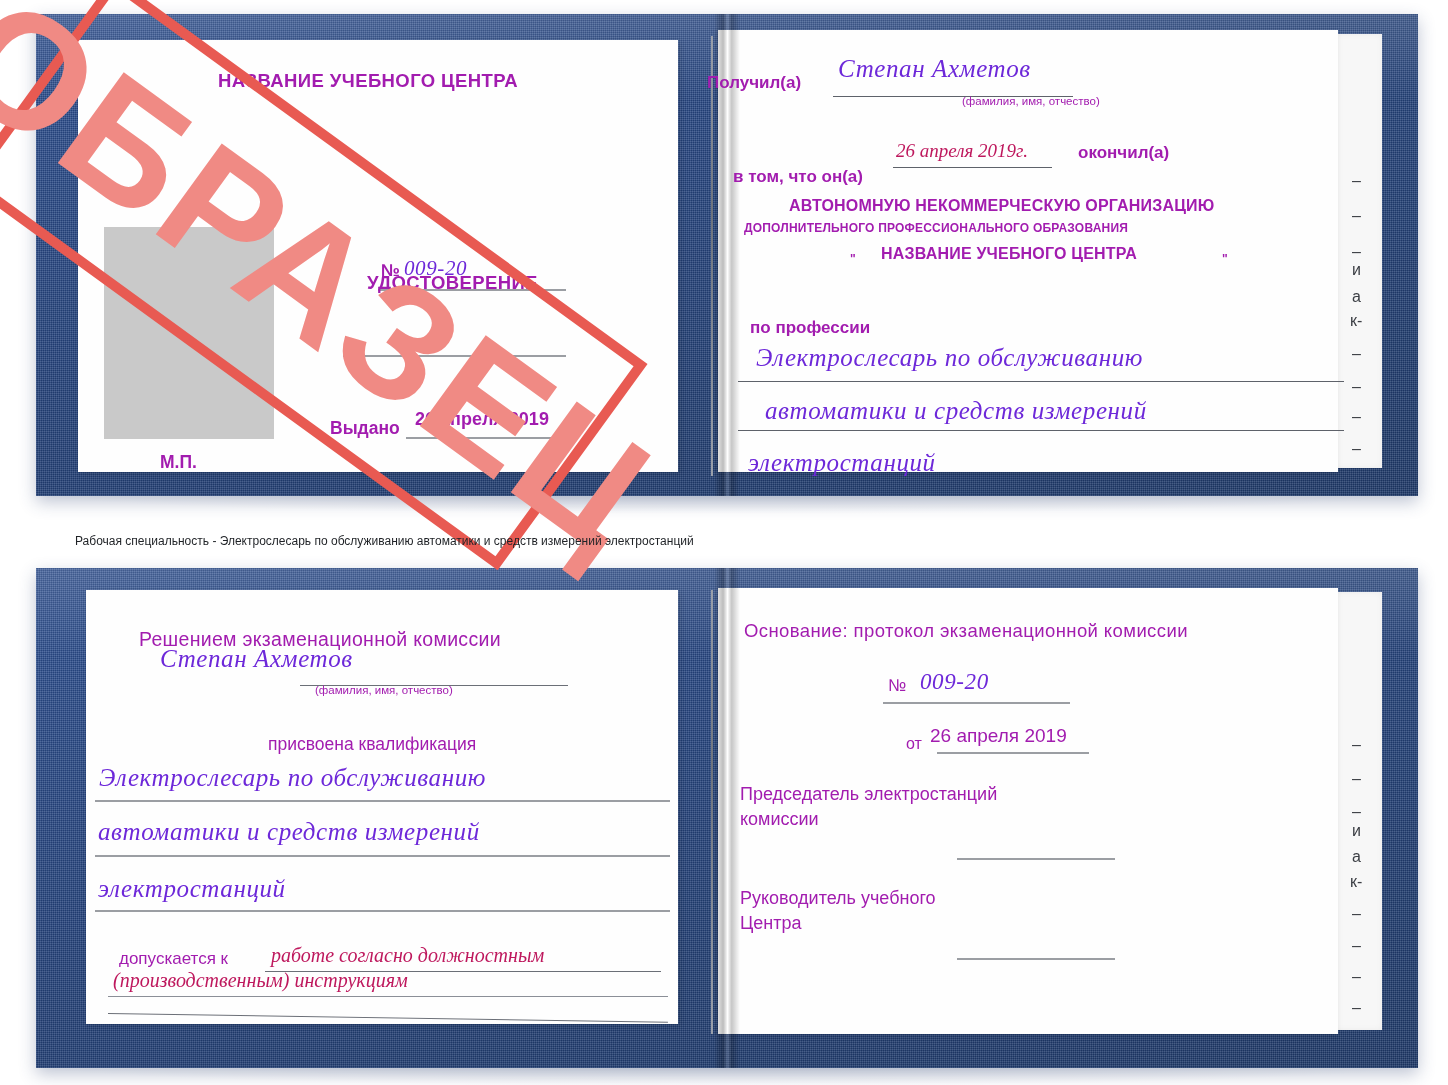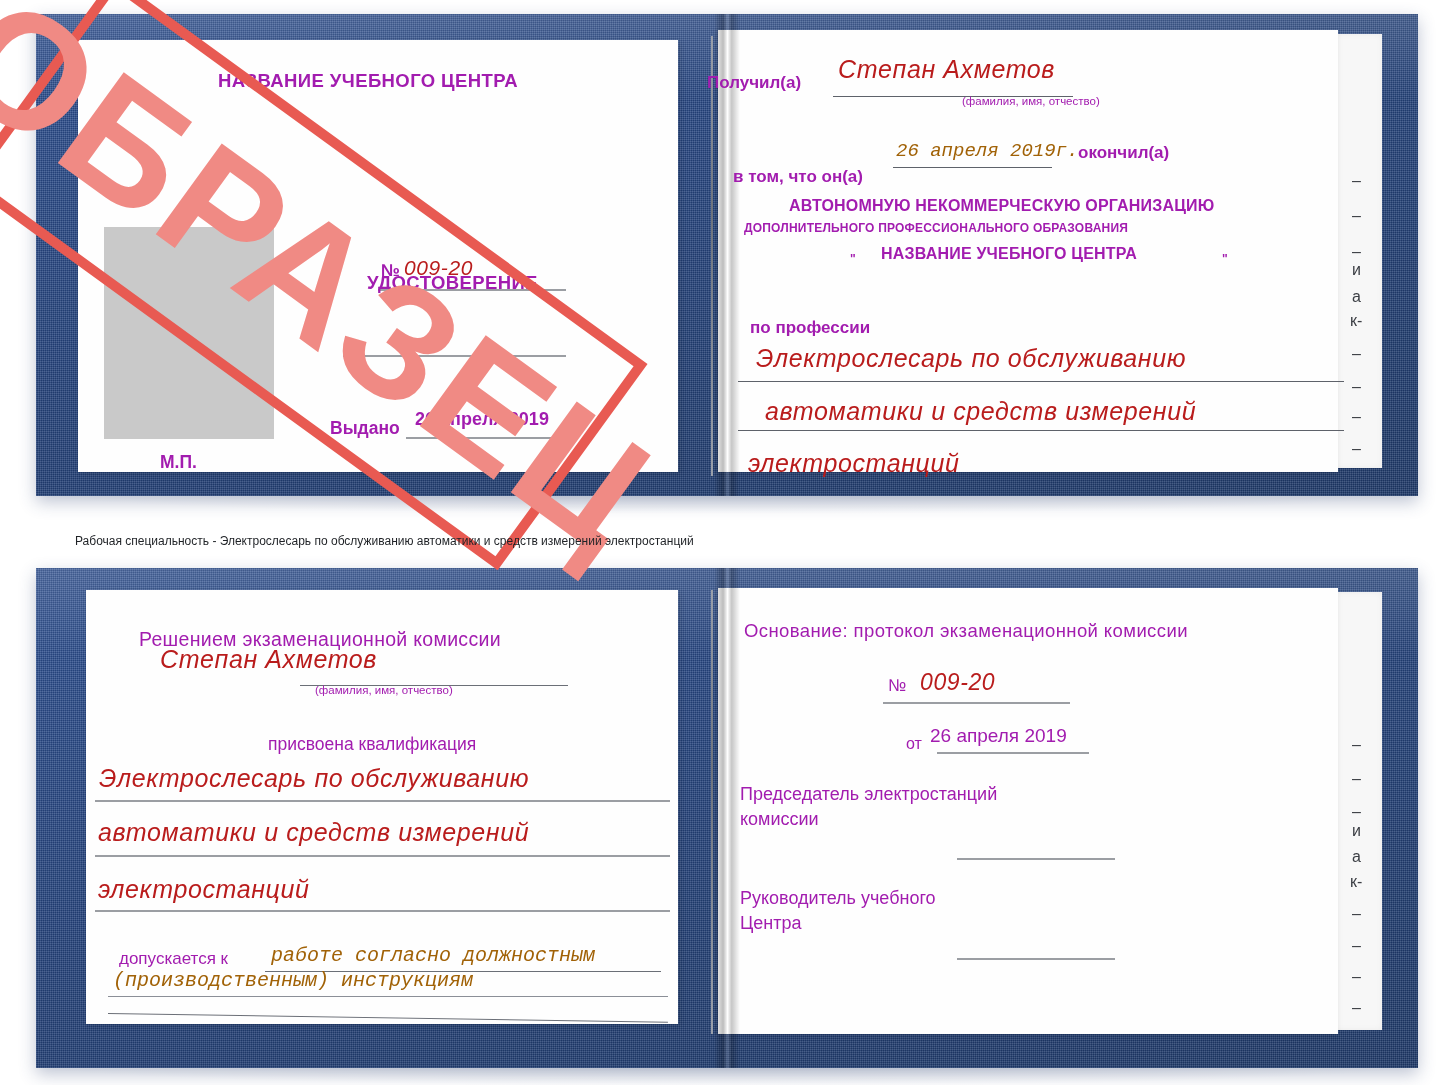--- a/index.html
+++ b/index.html
@@ -84,33 +84,33 @@
 
   
   .t {
     position: absolute;
     color: #a21caf;
     white-space: pre;
     z-index: 5;
   }
   .hand {
     position: absolute;
-    color: #b91c1c;
+    color: #6d28d9;
     white-space: pre;
     z-index: 6;
-    font-family: Liberation Sans, sans-serif;
+    font-family: Liberation Serif, serif;
     font-style: italic;
     letter-spacing: 0.6px;
   }
   .ital {
     position: absolute;
-    color: #a16207;
+    color: #be185d;
     white-space: pre;
     z-index: 6;
-    font-family: Liberation Mono, monospace;
+    font-family: Liberation Serif, serif;
     font-style: italic;
   }
   .rule {
     position: absolute;
     height: 2px;
     background: #9b9ea3;
     z-index: 4;
   }
   .rule-dark { background: #5e626a; height: 1px; }
 

